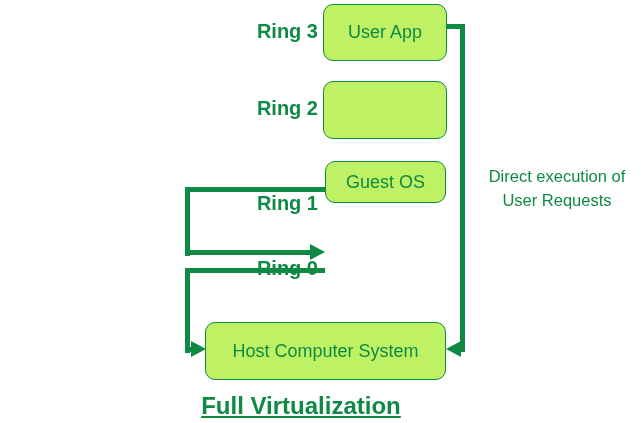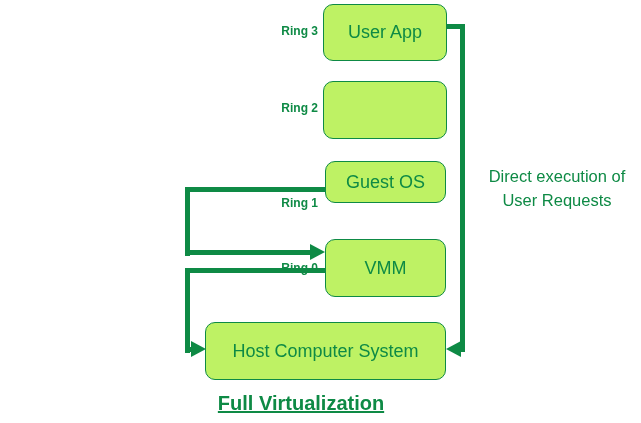--- a/index.html
+++ b/index.html
@@ -28,21 +28,21 @@
     font-size: 18px;
     color: #0e8a45;
     box-sizing: border-box;
   }
   
   .ring-label {
     position: absolute;
     left: 150px;
     width: 168px;
     text-align: right;
-    font-size: 12px;
+    font-size: 20px;
     font-weight: bold;
     color: #0e8a45;
     line-height: 18px;
   }
   
   .seg {
     position: absolute;
     background: #0e8a45;
   }
   
@@ -66,21 +66,21 @@
     font-size: 16.5px;
     line-height: 24px;
     color: #0e8a45;
   }
   .diagram-title {
     position: absolute;
     left: 175px;
     width: 252px;
     top: 392px;
     text-align: center;
-    font-size: 20px;
+    font-size: 24px;
     font-weight: bold;
     text-decoration: underline;
     color: #0e8a45;
   }
 </style>
 </head>
 <body>
 
 <div class="canvas">
 
@@ -90,23 +90,20 @@
   <div class="ring-label" style="top:259px">Ring 0</div>
 
   <div class="box" style="left:323px;top:4px;width:124px;height:57px">
     <span>User App</span>
   </div>
   <div class="box" style="left:323px;top:81px;width:124px;height:58px">
     <span></span>
   </div>
   <div class="box" style="left:325px;top:161px;width:121px;height:42px">
     <span>Guest OS</span>
-  </div>
-  <div class="box" style="left:325px;top:239px;width:121px;height:58px">
-    <span>VMM</span>
   </div>
 
   <div class="box" style="left:205px;top:322px;width:241px;height:58px">
     <span>Host Computer System</span>
   </div>
 
   <div class="seg" style="left:185px;top:187px;width:140px;height:5px"></div>
   <div class="seg" style="left:185px;top:187px;width:5px;height:69px"></div>
   <div class="seg" style="left:185px;top:250px;width:127px;height:5px"></div>
   <div class="arrow-right" style="left:310px;top:244px"></div>

